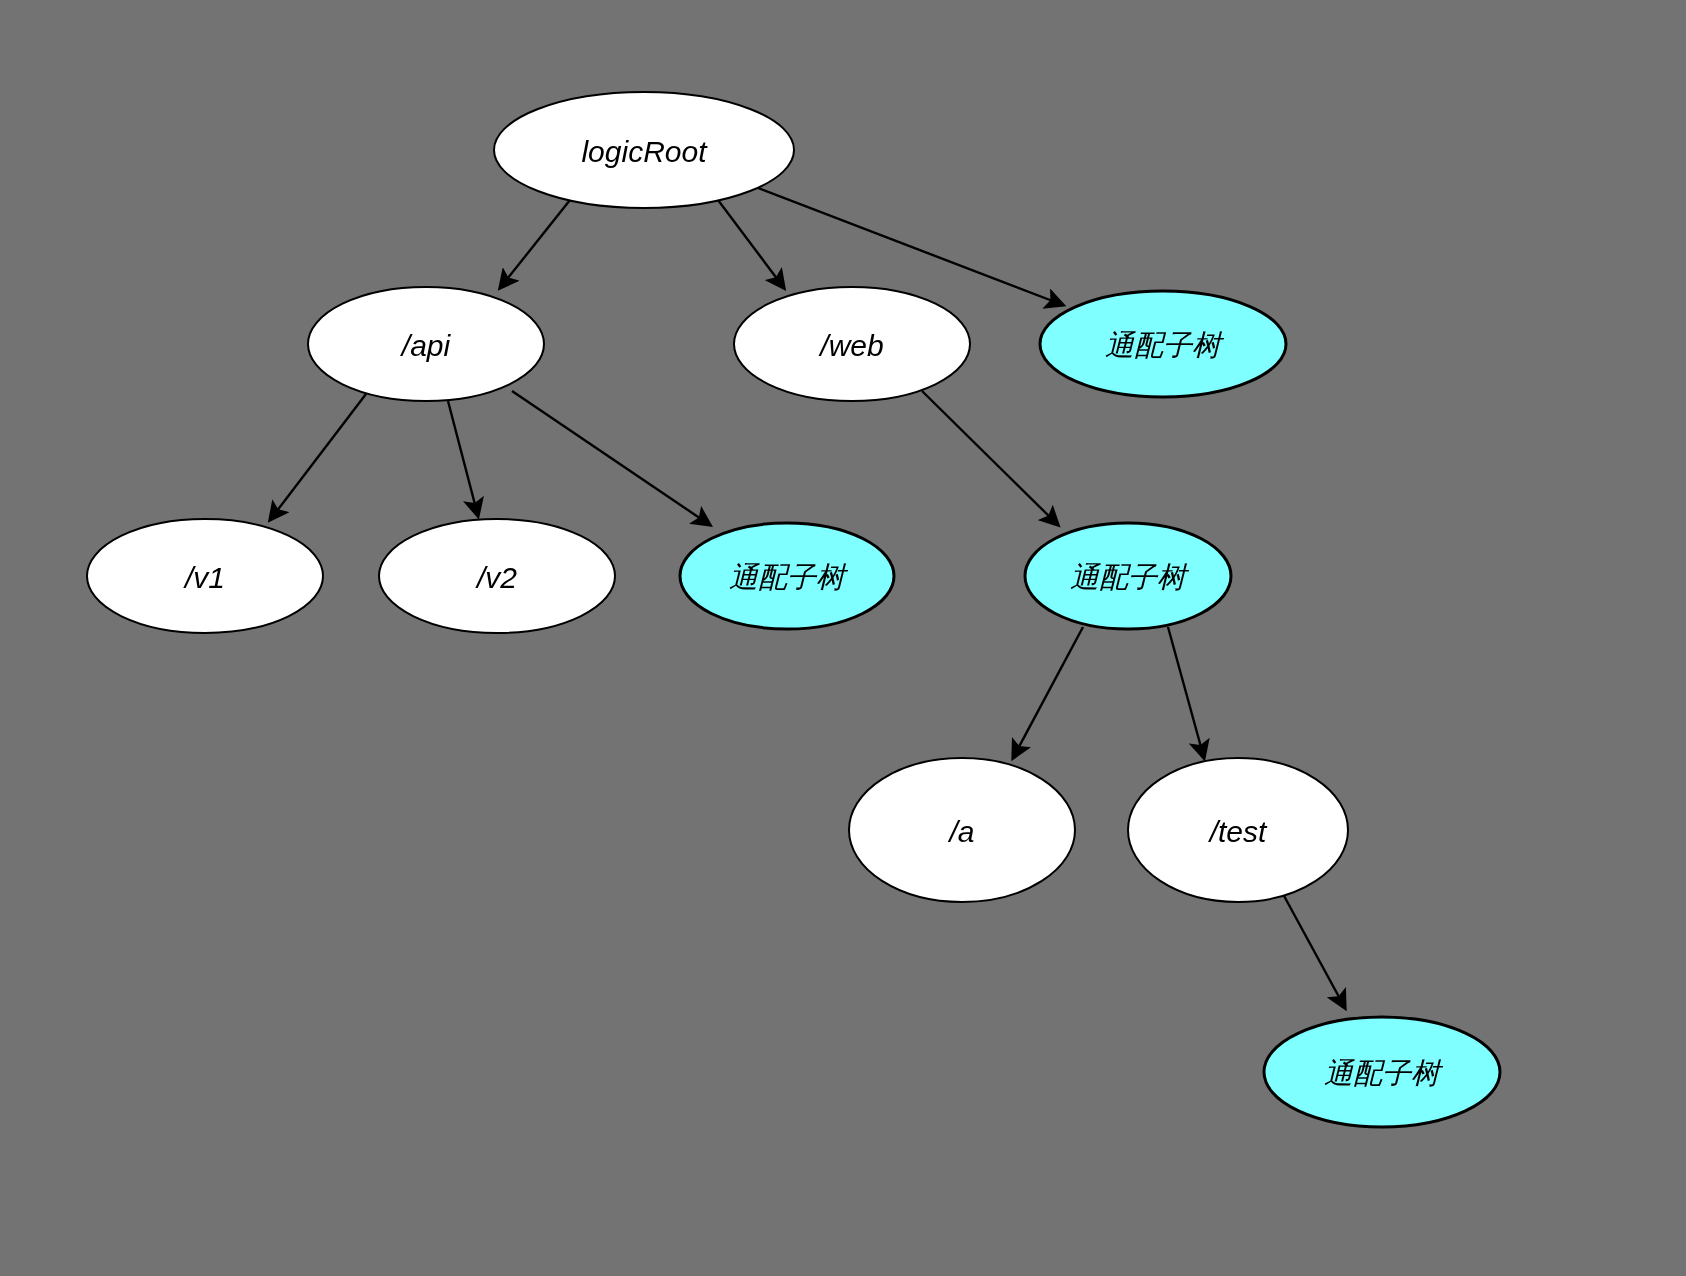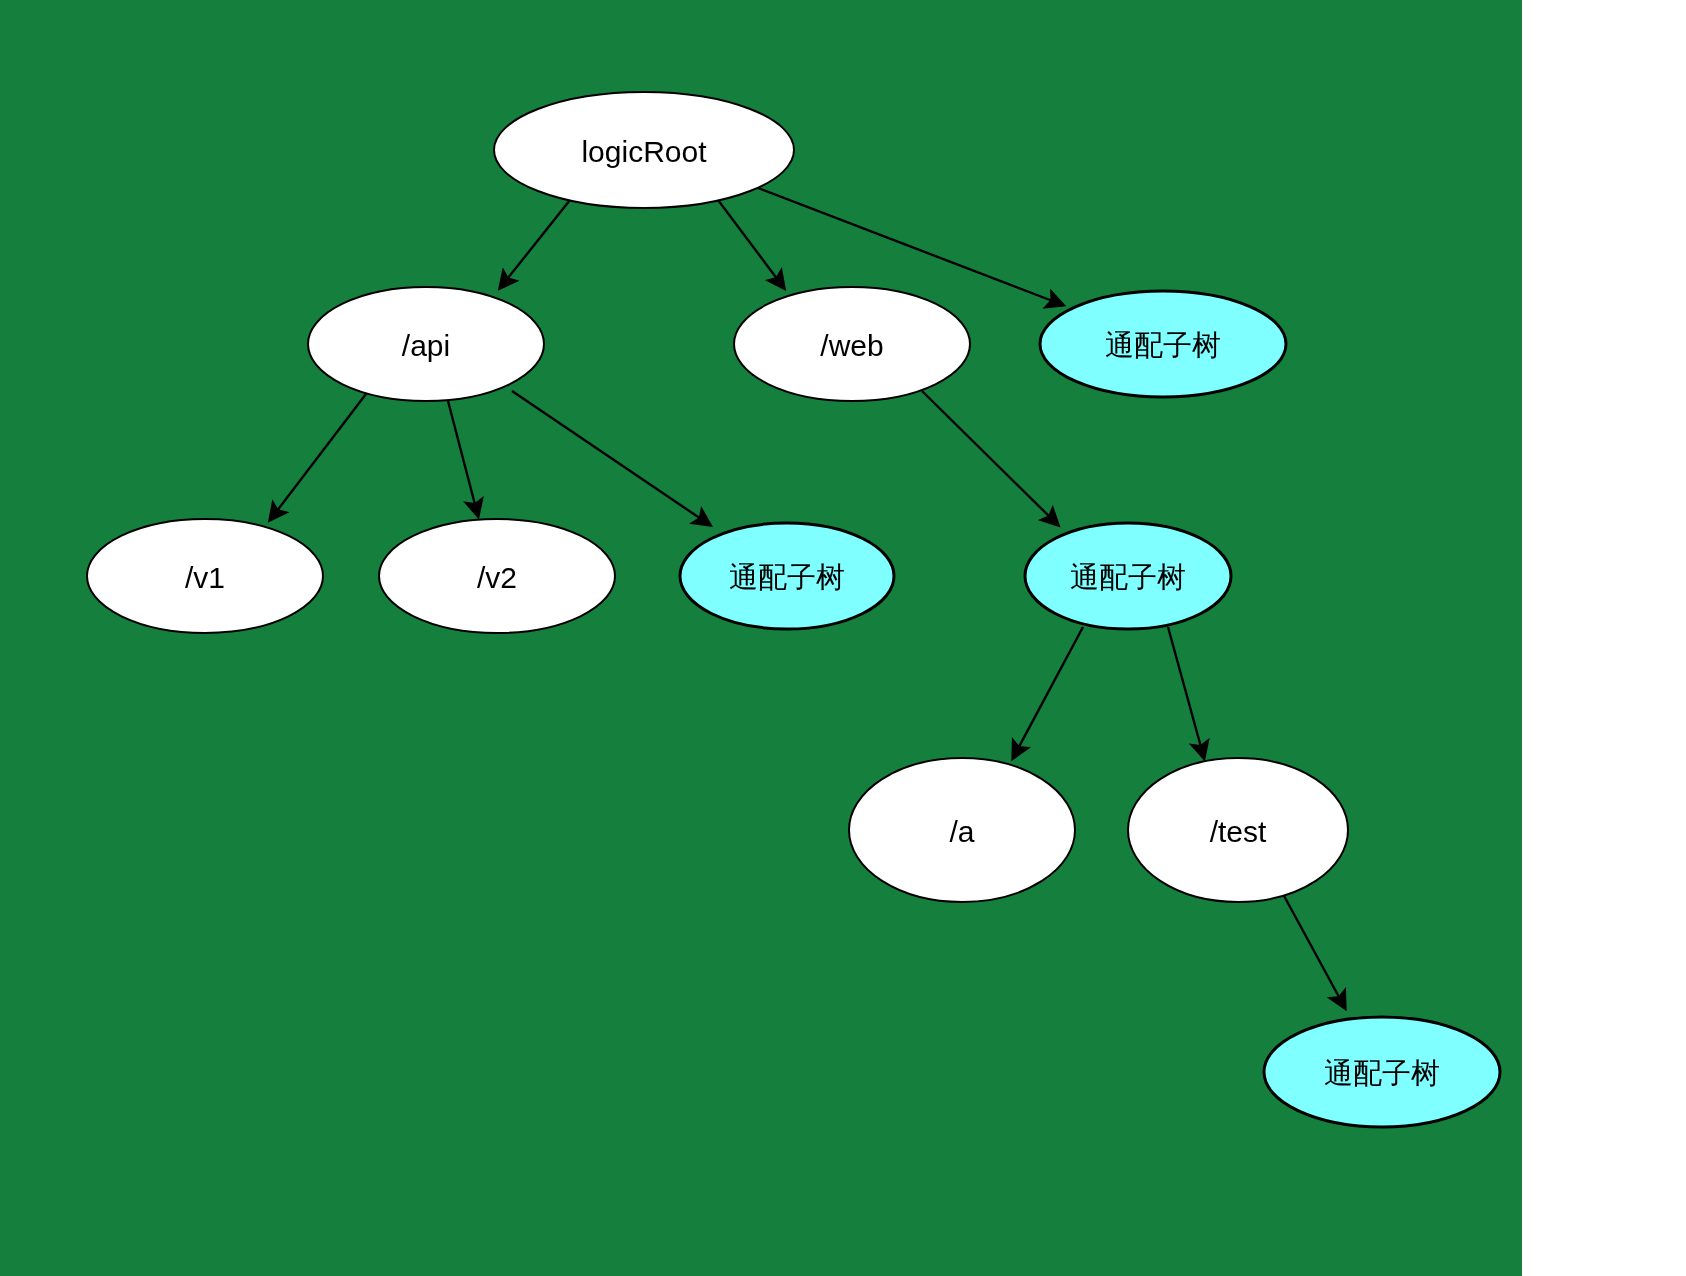--- a/index.html
+++ b/index.html
@@ -9,23 +9,24 @@
     background: #ffffff;
   }
   body {
     width: 1686px;
     height: 1276px;
     font-family: "Liberation Sans", "DejaVu Sans", sans-serif;
     overflow: hidden;
   }
   #diagram-root {
     position: relative;
-    width: 1522px;
+    width: 1686px;
     height: 1276px;
-    background: #15803d;
+    background: #737373;
+    font-style: italic;
   }
   svg#graph-canvas {
     display: block;
     width: 1686px;
     height: 1276px;
   }
   .node-ellipse {
     stroke: #000000;
     stroke-width: 2;
   }

